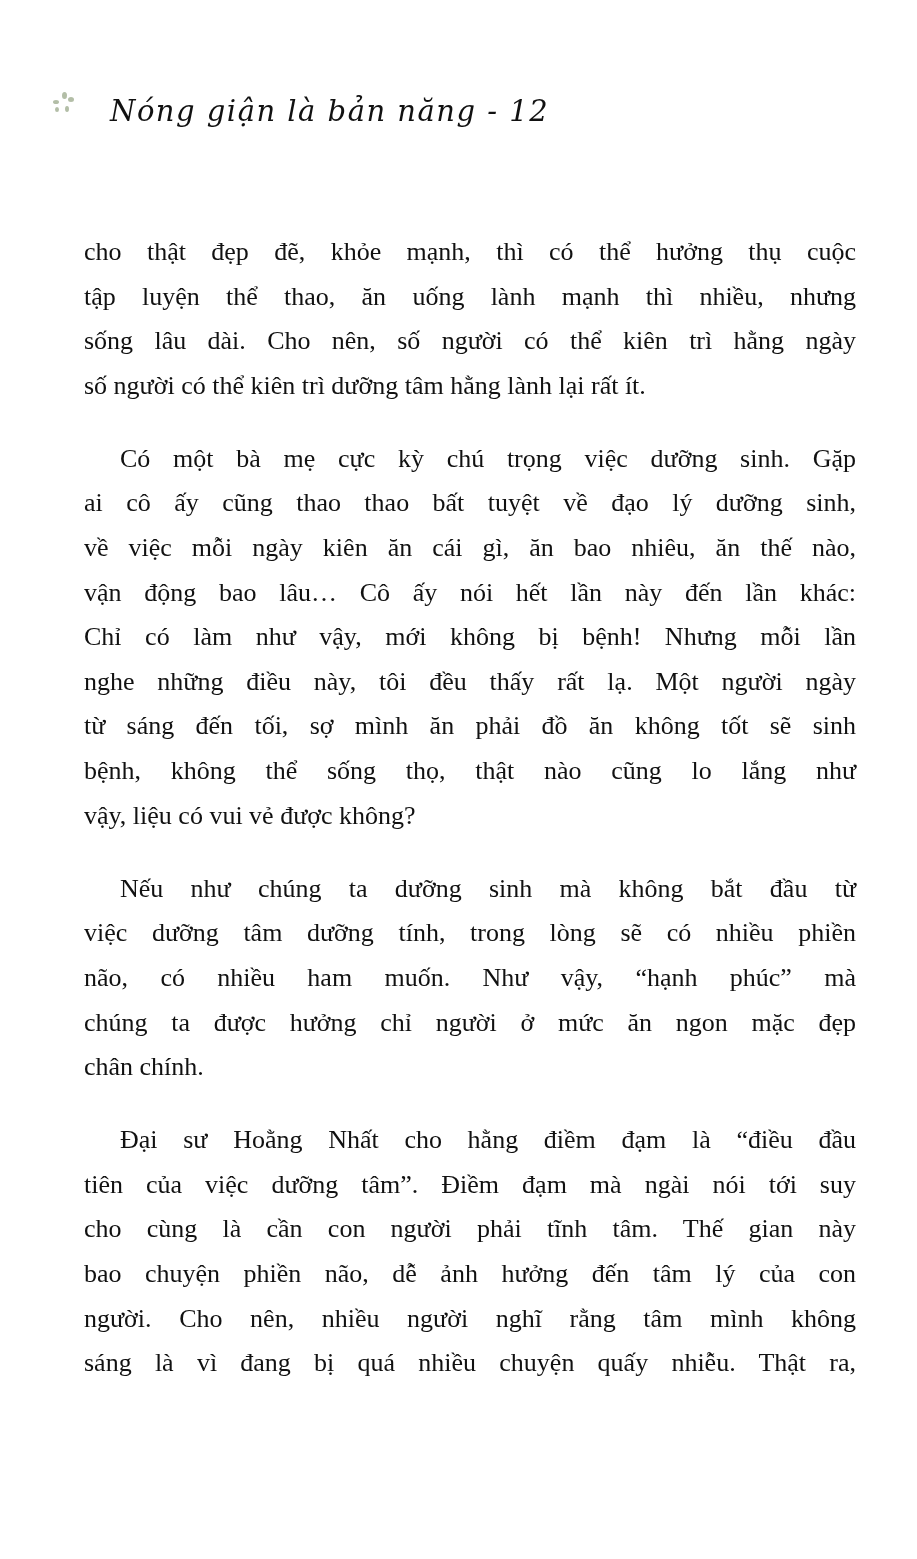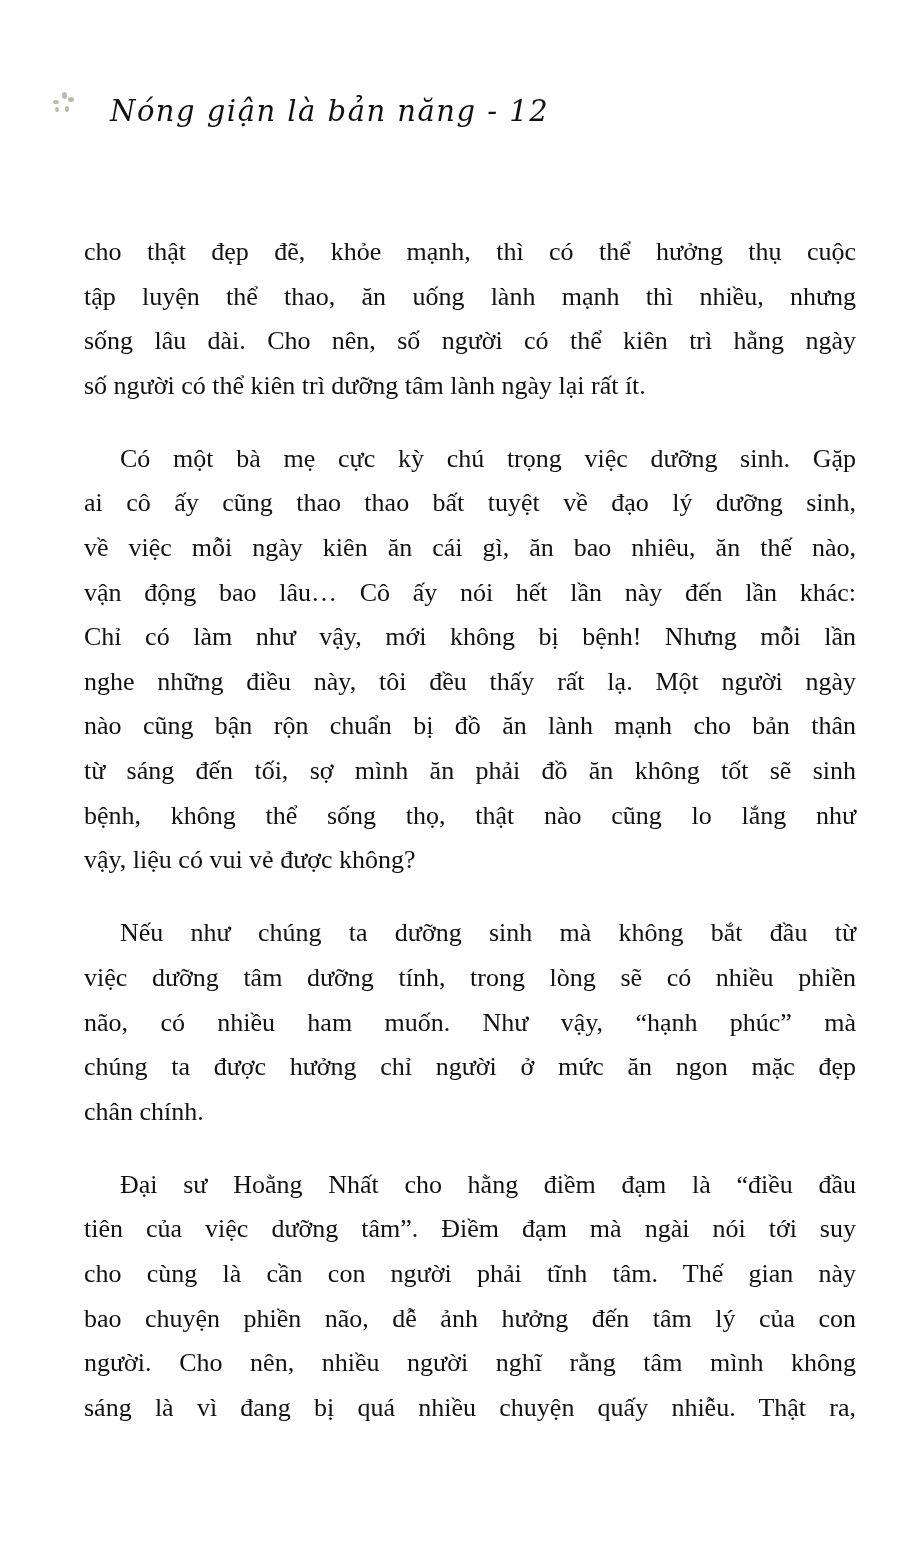--- a/index.html
+++ b/index.html
@@ -86,31 +86,30 @@
   </div>
   <div class="running-title">Nóng giận là bản năng - 12</div>
 </div>
 
 <div class="body-text">
 
   <p class="para">
     <span class="line first">cho thật đẹp đẽ, khỏe mạnh, thì có thể hưởng thụ cuộc</span>
     <span class="line">tập luyện thể thao, ăn uống lành mạnh thì nhiều, nhưng</span>
     <span class="line">sống lâu dài. Cho nên, số người có thể kiên trì hằng ngày</span>
-    <span class="line last">số người có thể kiên trì dưỡng tâm lành ngày lại rất ít.</span>
+    <span class="line last">số người có thể kiên trì dưỡng tâm hằng lành lại rất ít.</span>
   </p>
 
   <p class="para indent">
     <span class="line first">Có một bà mẹ cực kỳ chú trọng việc dưỡng sinh. Gặp</span>
     <span class="line">ai cô ấy cũng thao thao bất tuyệt về đạo lý dưỡng sinh,</span>
     <span class="line">về việc mỗi ngày kiên ăn cái gì, ăn bao nhiêu, ăn thế nào,</span>
     <span class="line">vận động bao lâu… Cô ấy nói hết lần này đến lần khác:</span>
     <span class="line">Chỉ có làm như vậy, mới không bị bệnh! Nhưng mỗi lần</span>
     <span class="line">nghe những điều này, tôi đều thấy rất lạ. Một người ngày</span>
-    <span class="line">nào cũng bận rộn chuẩn bị đồ ăn lành mạnh cho bản thân</span>
     <span class="line">từ sáng đến tối, sợ mình ăn phải đồ ăn không tốt sẽ sinh</span>
     <span class="line">bệnh, không thể sống thọ, thật nào cũng lo lắng như</span>
     <span class="line last">vậy, liệu có vui vẻ được không?</span>
   </p>
 
   <p class="para indent">
     <span class="line first">Nếu như chúng ta dưỡng sinh mà không bắt đầu từ</span>
     <span class="line">việc dưỡng tâm dưỡng tính, trong lòng sẽ có nhiều phiền</span>
     <span class="line">não, có nhiều ham muốn. Như vậy, “hạnh phúc” mà</span>
     <span class="line">chúng ta được hưởng chỉ người ở mức ăn ngon mặc đẹp</span>

